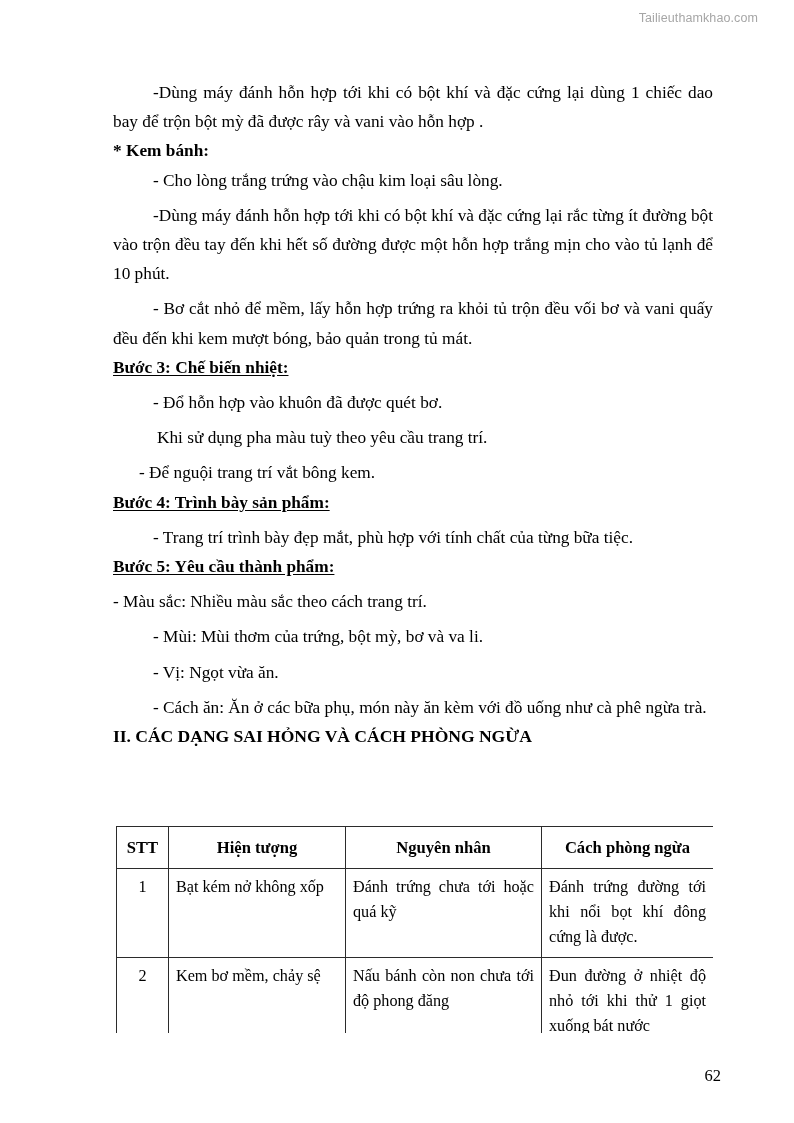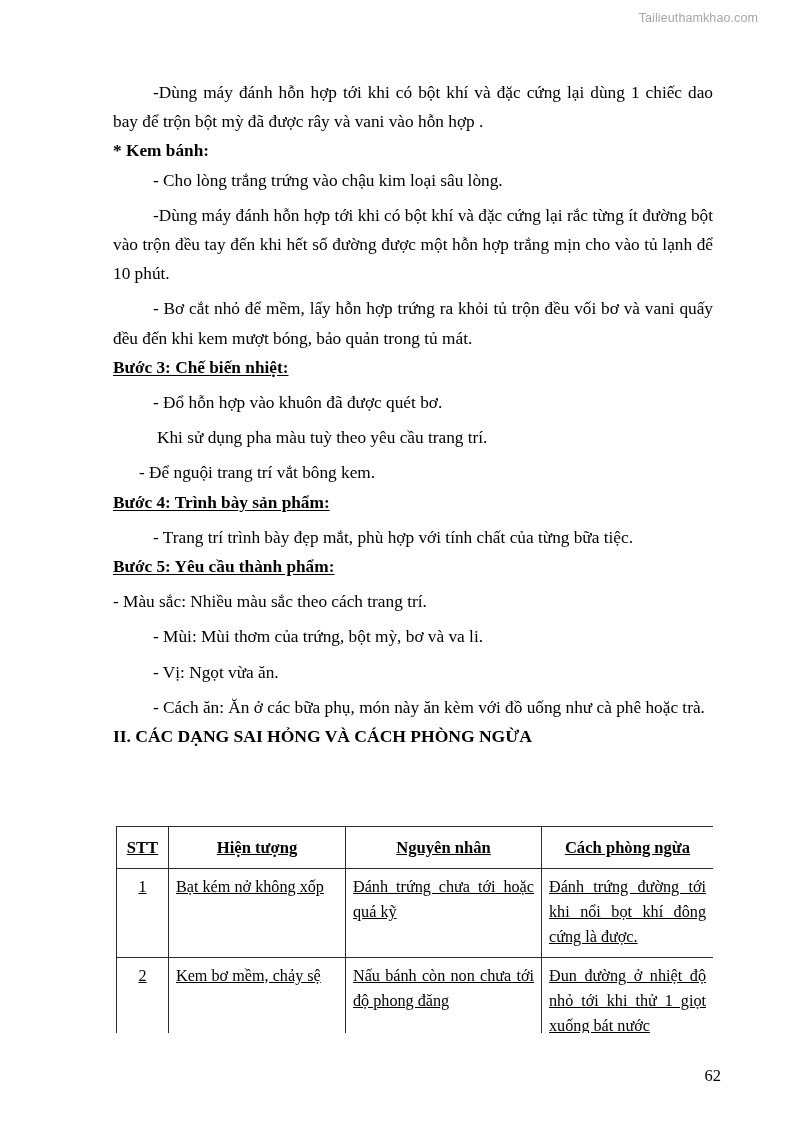--- a/index.html
+++ b/index.html
@@ -95,21 +95,20 @@
   .tbl-wrap {
     position: absolute;
     left: 116px;
     top: 826px;
     width: 597px;
   }
   table.grid {
     border-collapse: collapse;
     width: 597px;
     table-layout: fixed;
-    text-decoration: underline;
   }
   table.grid th,
   table.grid td {
     border: 1px solid #2b2b2b;
     vertical-align: top;
     padding: 6px 7px 7px 7px;
     font-size: 16.2px;
     line-height: 25px;
   }
   table.grid th {
@@ -184,21 +183,21 @@
 
     <h3 class="step gap-sm"><span class="u"> Bước 5: Yêu cầu thành phẩm:</span></h3>
 
     <p class="para single gap-sm"><span style="">- Màu sắc: Nhiều màu sắc theo cách trang trí.</span></p>
 
     <p class="para single gap-sm"><span style="margin-left:40px">- Mùi: Mùi thơm của trứng, bột mỳ, bơ và va li.</span></p>
 
     <p class="para single gap-sm"><span style="margin-left:40px">- Vị: Ngọt vừa ăn.</span></p>
 
 
-    <p class="para indent gap-sm">- Cách ăn: Ăn ở các bữa phụ, món này ăn kèm với đồ uống như cà phê hoặc trà.</p>
+    <p class="para indent gap-sm">- Cách ăn: Ăn ở các bữa phụ, món này ăn kèm với đồ uống như cà phê ngừa trà.</p>
 
     <h2 class="section gap-sm">II. CÁC DẠNG SAI  HỎNG VÀ CÁCH PHÒNG NGỪA</h2>
 
   </div>
 
   <div class="tbl-wrap">
     <div class="tbl-clip">
       <table class="grid">
         <colgroup>
           <col class="c0">

